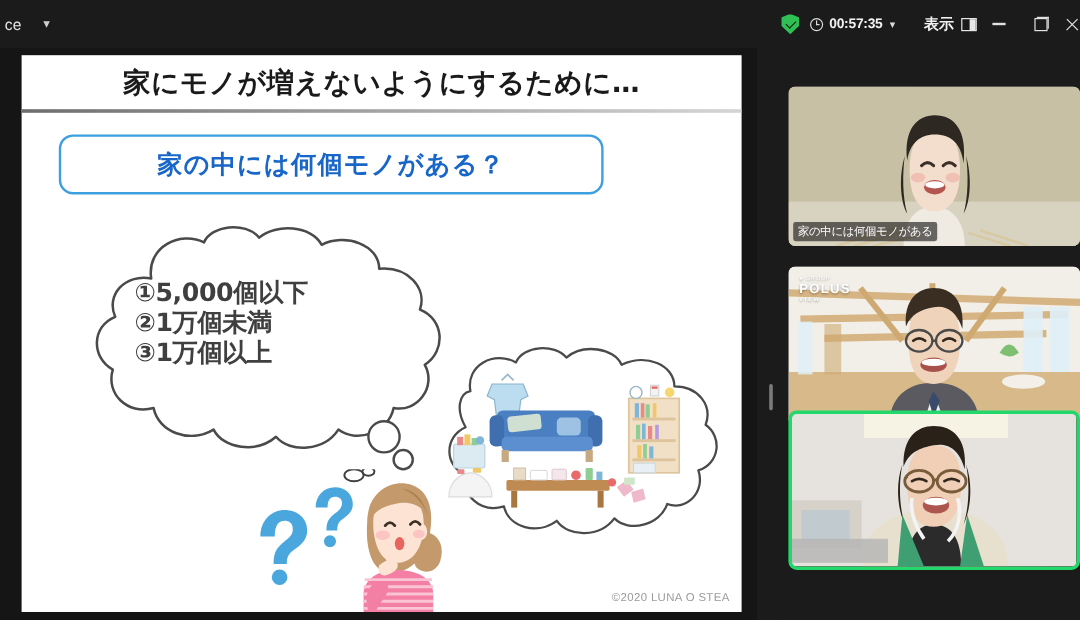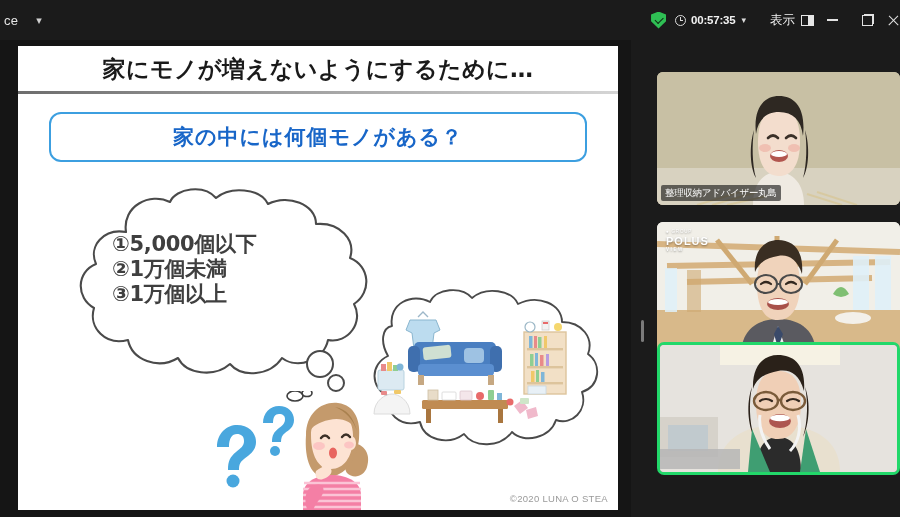--- a/index.html
+++ b/index.html
@@ -85,21 +85,21 @@
   .clock-icon::after {
     content: ""; position: absolute; left: 4.3px; top: 4.4px;
     width: 3px; height: 1.2px; background: #dcdcdc;
   }
   .timer-text {
     color: #f2f2f2; font-size: 11.5px; font-weight: bold; letter-spacing: -.2px;
     font-family: "Liberation Sans", sans-serif;
   }
   .timer-chev { color: #dcdcdc; font-size: 9px; margin-left: 1px; }
   .view-group { display: flex; align-items: center; gap: 6px; margin-left: 24px; }
-  .view-label { color: #f2f2f2; font-size: 12.5px; font-weight: normal; }
+  .view-label { color: #f2f2f2; font-size: 12.5px; font-weight: bold; }
   .layout-icon {
     width: 13px; height: 11px; border: 1.4px solid #e6e6e6; position: relative; flex: 0 0 auto;
   }
   .layout-icon::after {
     content: ""; position: absolute; right: 0; top: 0; bottom: 0;
     width: 5px; background: #e6e6e6;
   }
   .win-btn {
     width: 36px; height: 40px; display: flex; align-items: center;
     justify-content: center; color: #e8e8e8;
@@ -134,21 +134,21 @@
   #slide-title {
     position: absolute; left: 0; top: 8px; width: 600px; text-align: center;
     color: #1a1a1a; font-size: 23px; font-weight: bold; letter-spacing: .5px;
     font-family: "DejaVu Sans", "Liberation Sans", sans-serif;
   }
   #title-rule {
     position: absolute; left: 0; top: 45px; width: 600px; height: 3px;
     background: linear-gradient(to right, #6d6d6d 0%, #9a9a9a 40%, #d5d5d5 100%);
   }
   #question-box {
-    position: absolute; left: 31px; top: 66px; width: 538px; height: 50px;
+    position: absolute; left: 31px; top: 66px; width: 454px; height: 50px;
     border: 2.5px solid #3c9fe0; border-radius: 12px;
     display: flex; align-items: center; justify-content: center;
   }
   #question-text {
     color: #1866c8; font-size: 21px; font-weight: bold; letter-spacing: 1px;
     font-family: "DejaVu Sans", "Liberation Sans", sans-serif;
   }
   
   #bubble-options { position: absolute; left: 46px; top: 138px; width: 330px; height: 210px; }
   #bubble-options svg { display: block; width: 100%; height: 100%; }
@@ -451,21 +451,21 @@
           <ellipse cx="137" cy="76" rx="6" ry="4" fill="#eeb3a6" opacity=".7"></ellipse>
           <g stroke="#d8c89c" stroke-width="2" opacity=".85">
             <path d="M40,133 L90,118"></path>
               <path d="M55,133 L100,120"></path>
               <path d="M70,133 L110,124"></path>
             <path d="M200,133 L160,120"></path>
               <path d="M185,133 L150,122"></path>
           </g>
         </svg>
       </div>
-      <div class="name-tag">整理収納アドバイザー丸島</div>
+      <div class="name-tag">家の中には何個モノがある</div>
     </div>
 
     <div class="tile" id="tile-2">
       <div class="tile-media" id="m2">
         <svg viewBox="0 0 243 133" preserveAspectRatio="none" style="position:absolute;inset:0;width:100%;height:100%">
           <rect width="243" height="133" fill="#f1efe8"></rect>
           <rect y="88" width="243" height="45" fill="#d8b98a"></rect>
           <g stroke="#d7b483" stroke-width="6" fill="none">
             <path d="M0,22 L243,30"></path>
               <path d="M10,44 L233,40"></path>

